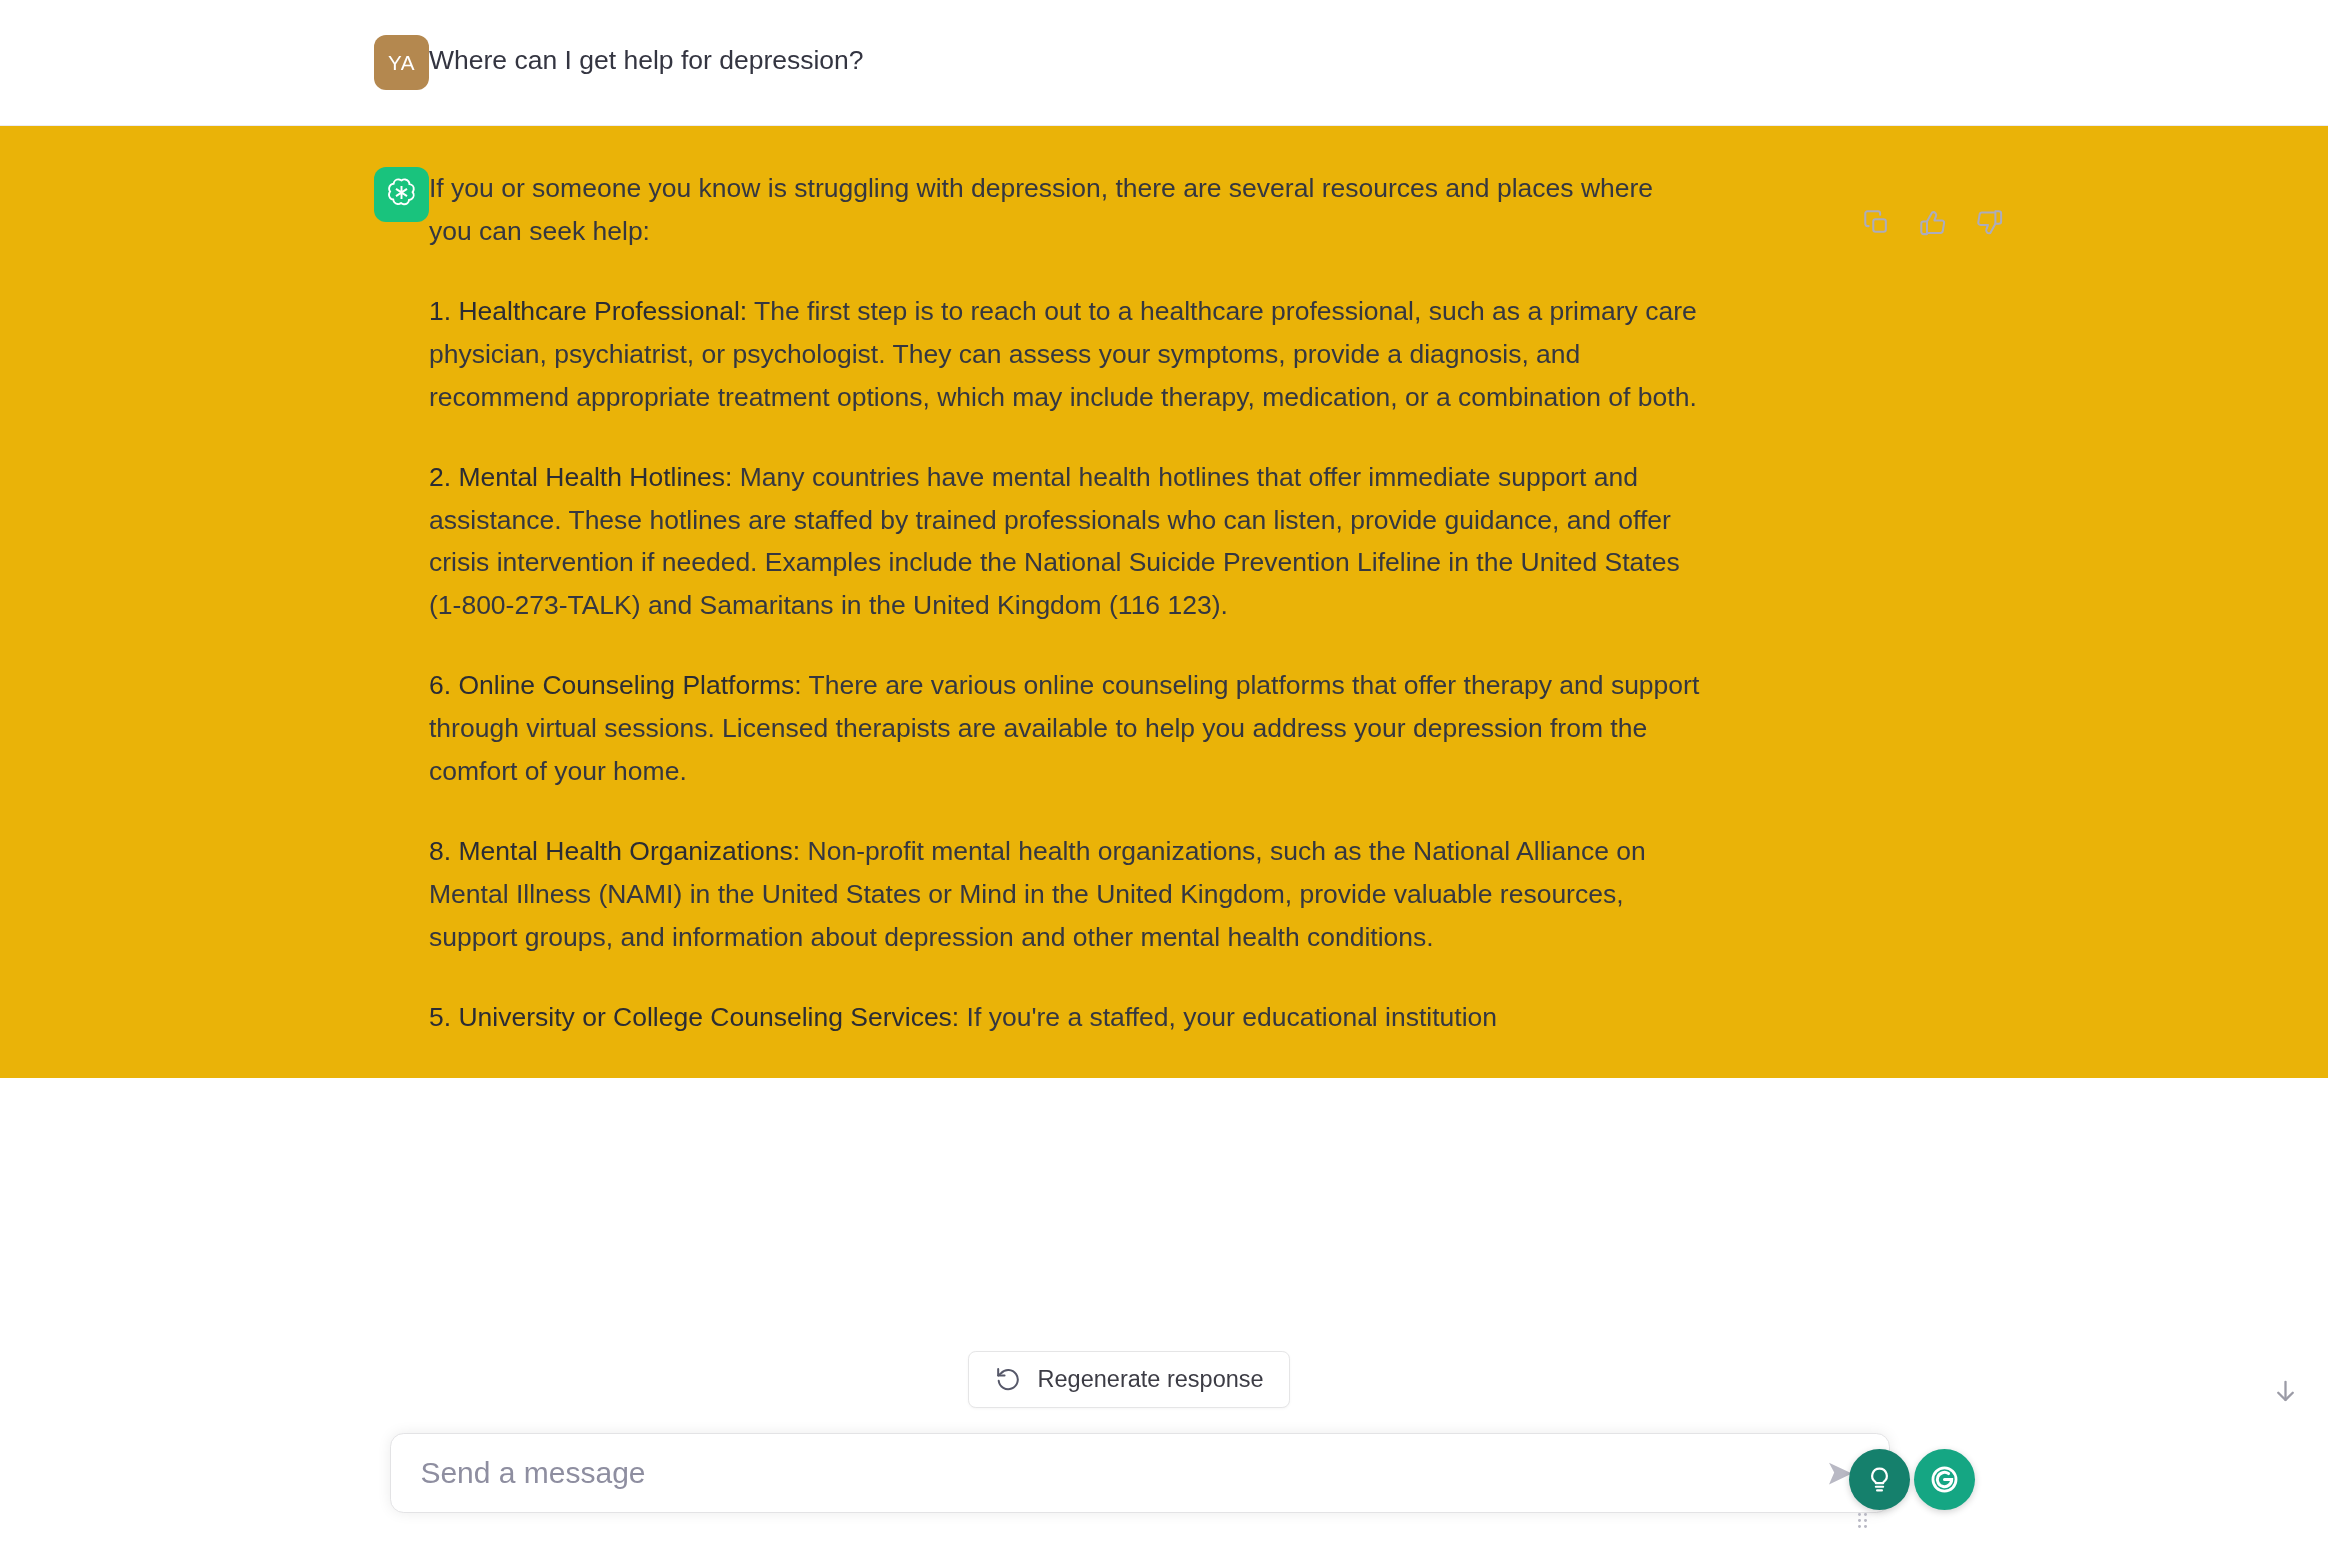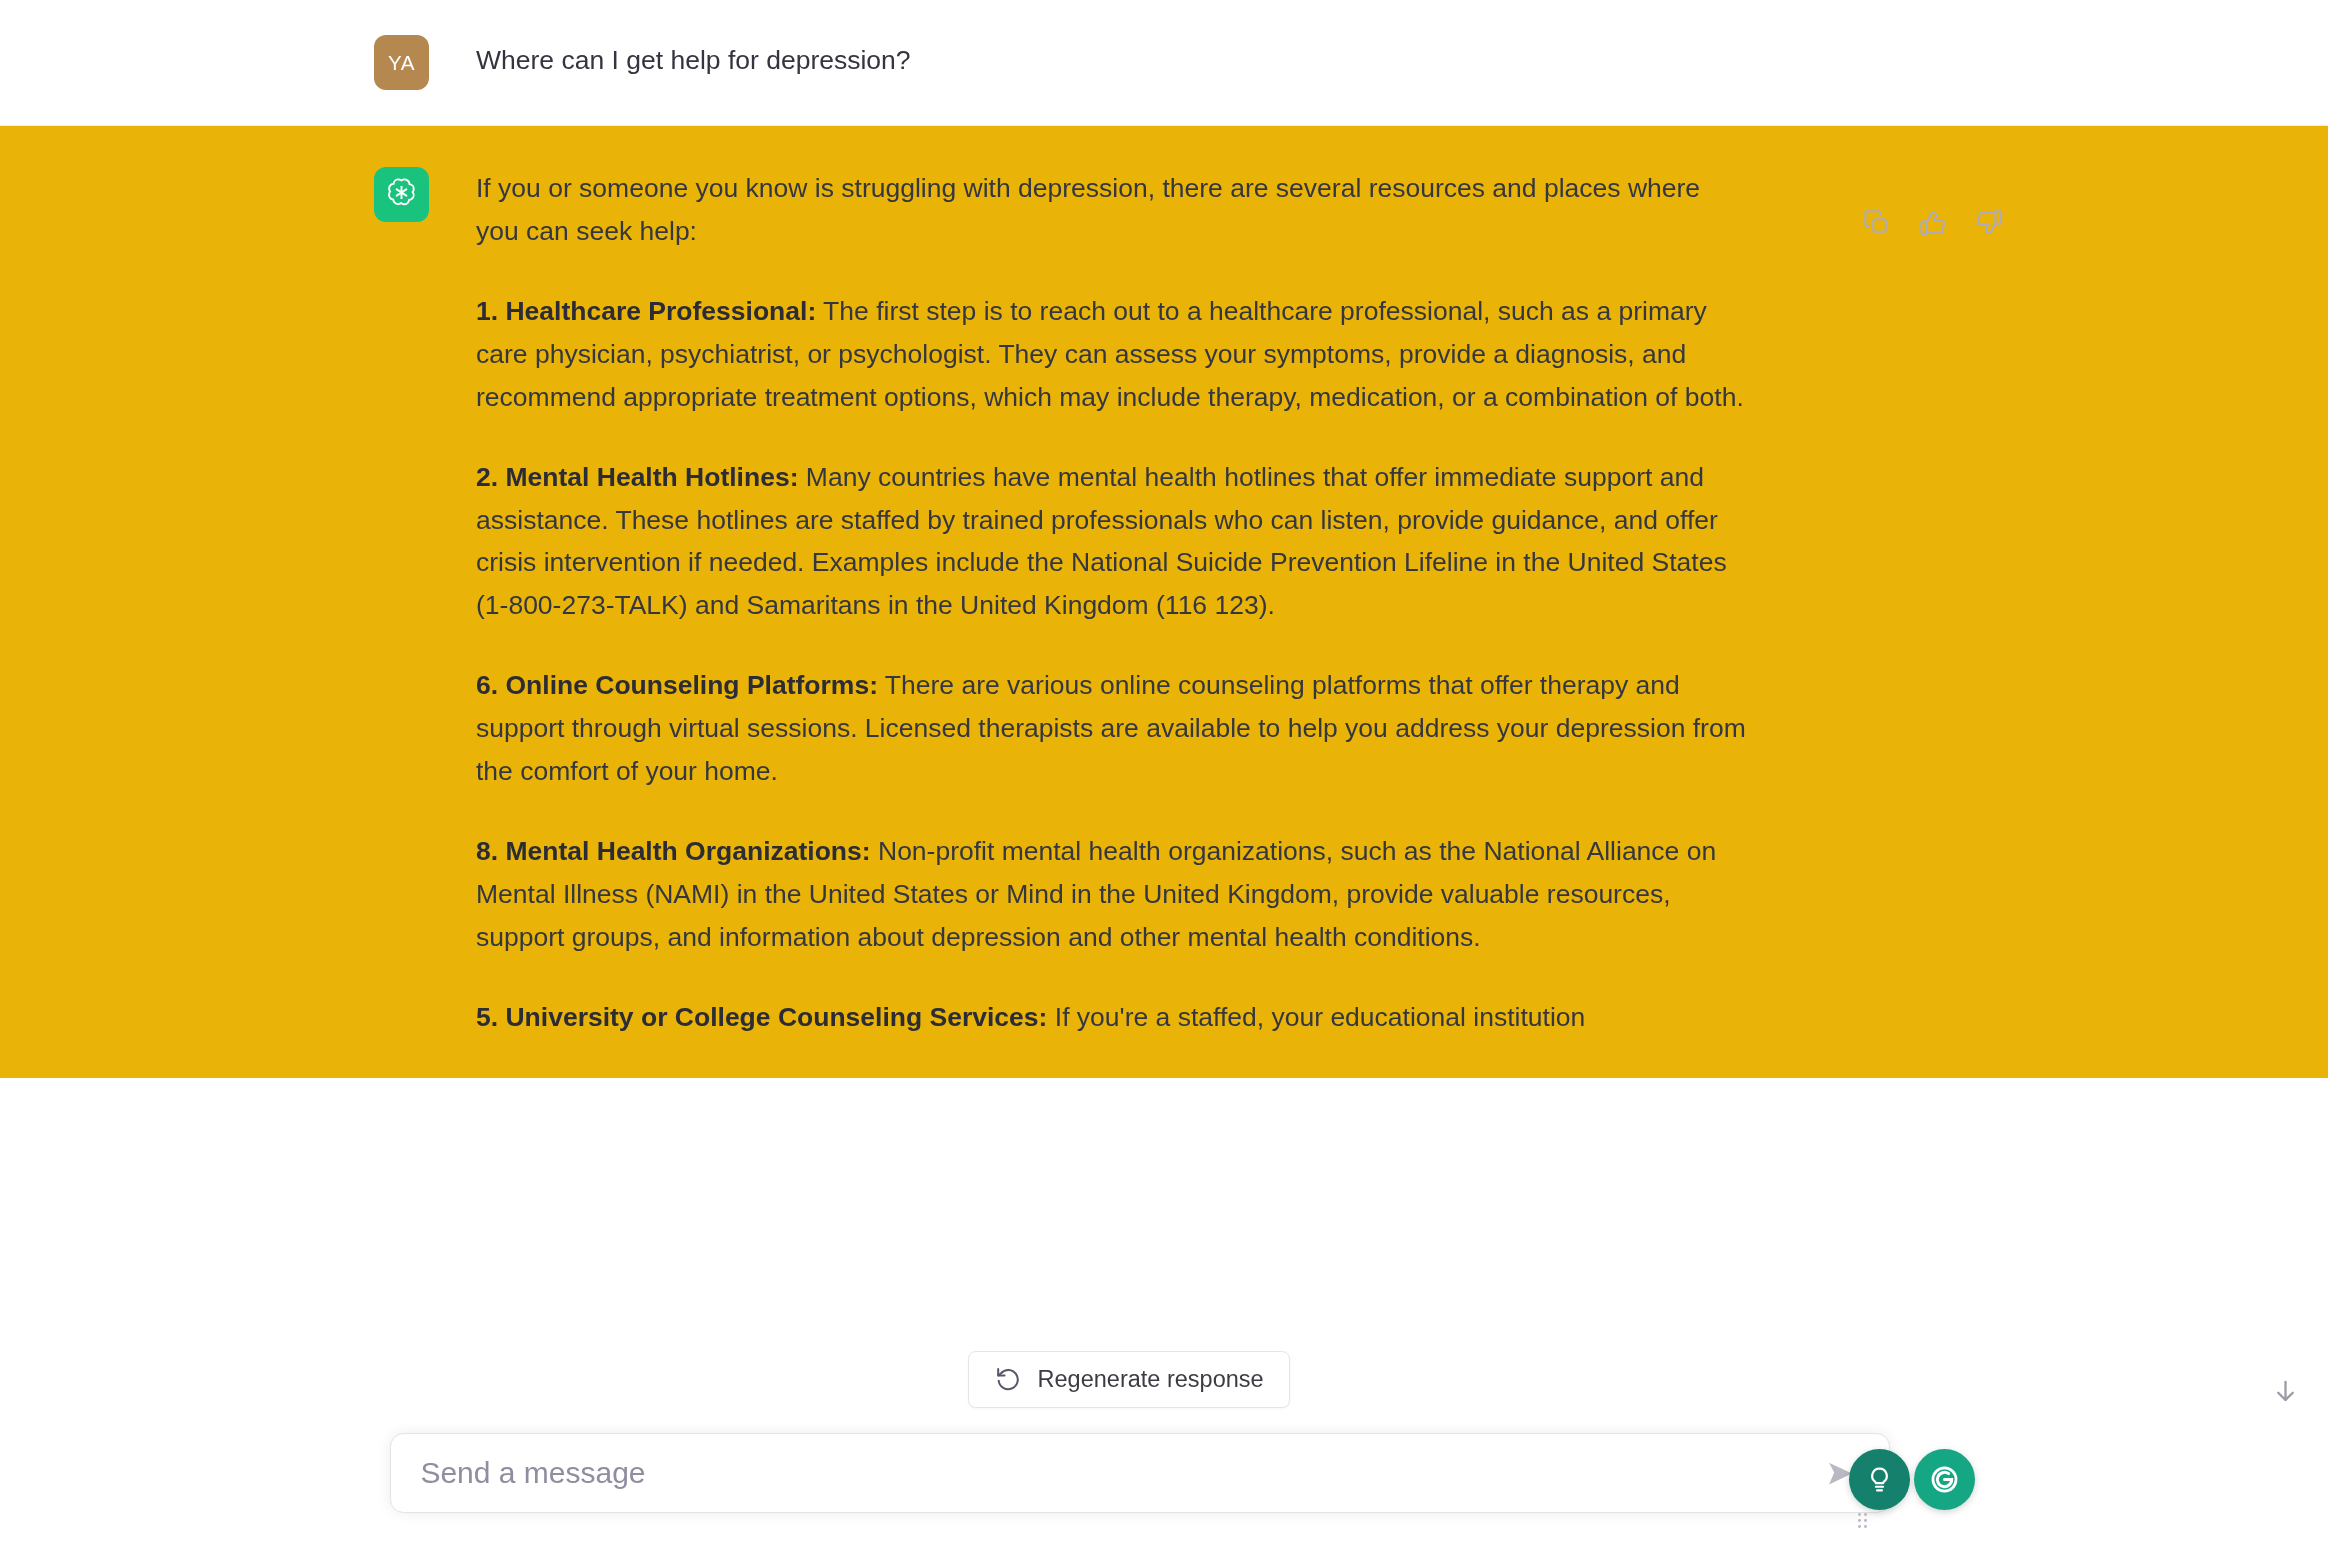--- a/index.html
+++ b/index.html
@@ -52,21 +52,20 @@
     justify-content: center;
     color: #ffffff;
     font-size: 20.6px;
     letter-spacing: 0.5px;
     font-family: "Liberation Sans", sans-serif;
   }
   .avatar-user { background: #b4884f; }
   .avatar-assistant { background: #19c37d; }
 
   .msg-body {
-    margin-left: 47px;
     max-width: 1274px;
     color: #353740;
     font-size: 26.5px;
     line-height: 1.0;
   }
 
   .user-text {
     font-size: 26.5px;
     color: #343541;
     line-height: 1.35;
@@ -74,21 +73,21 @@
   }
 
   .assistant-text p {
     margin: 0 0 37px 0;
     font-size: 26.5px;
     line-height: 1.62;
     color: #353740;
   }
   .assistant-text p:last-child { margin-bottom: 0; }
   .assistant-text b {
-    font-weight: 700;
+    font-weight: 400;
     color: #2b2c34;
   }
 
   
   .msg-actions {
     position: absolute;
     right: 323px;
     top: 206px;
     display: flex;
     gap: 23.5px;

